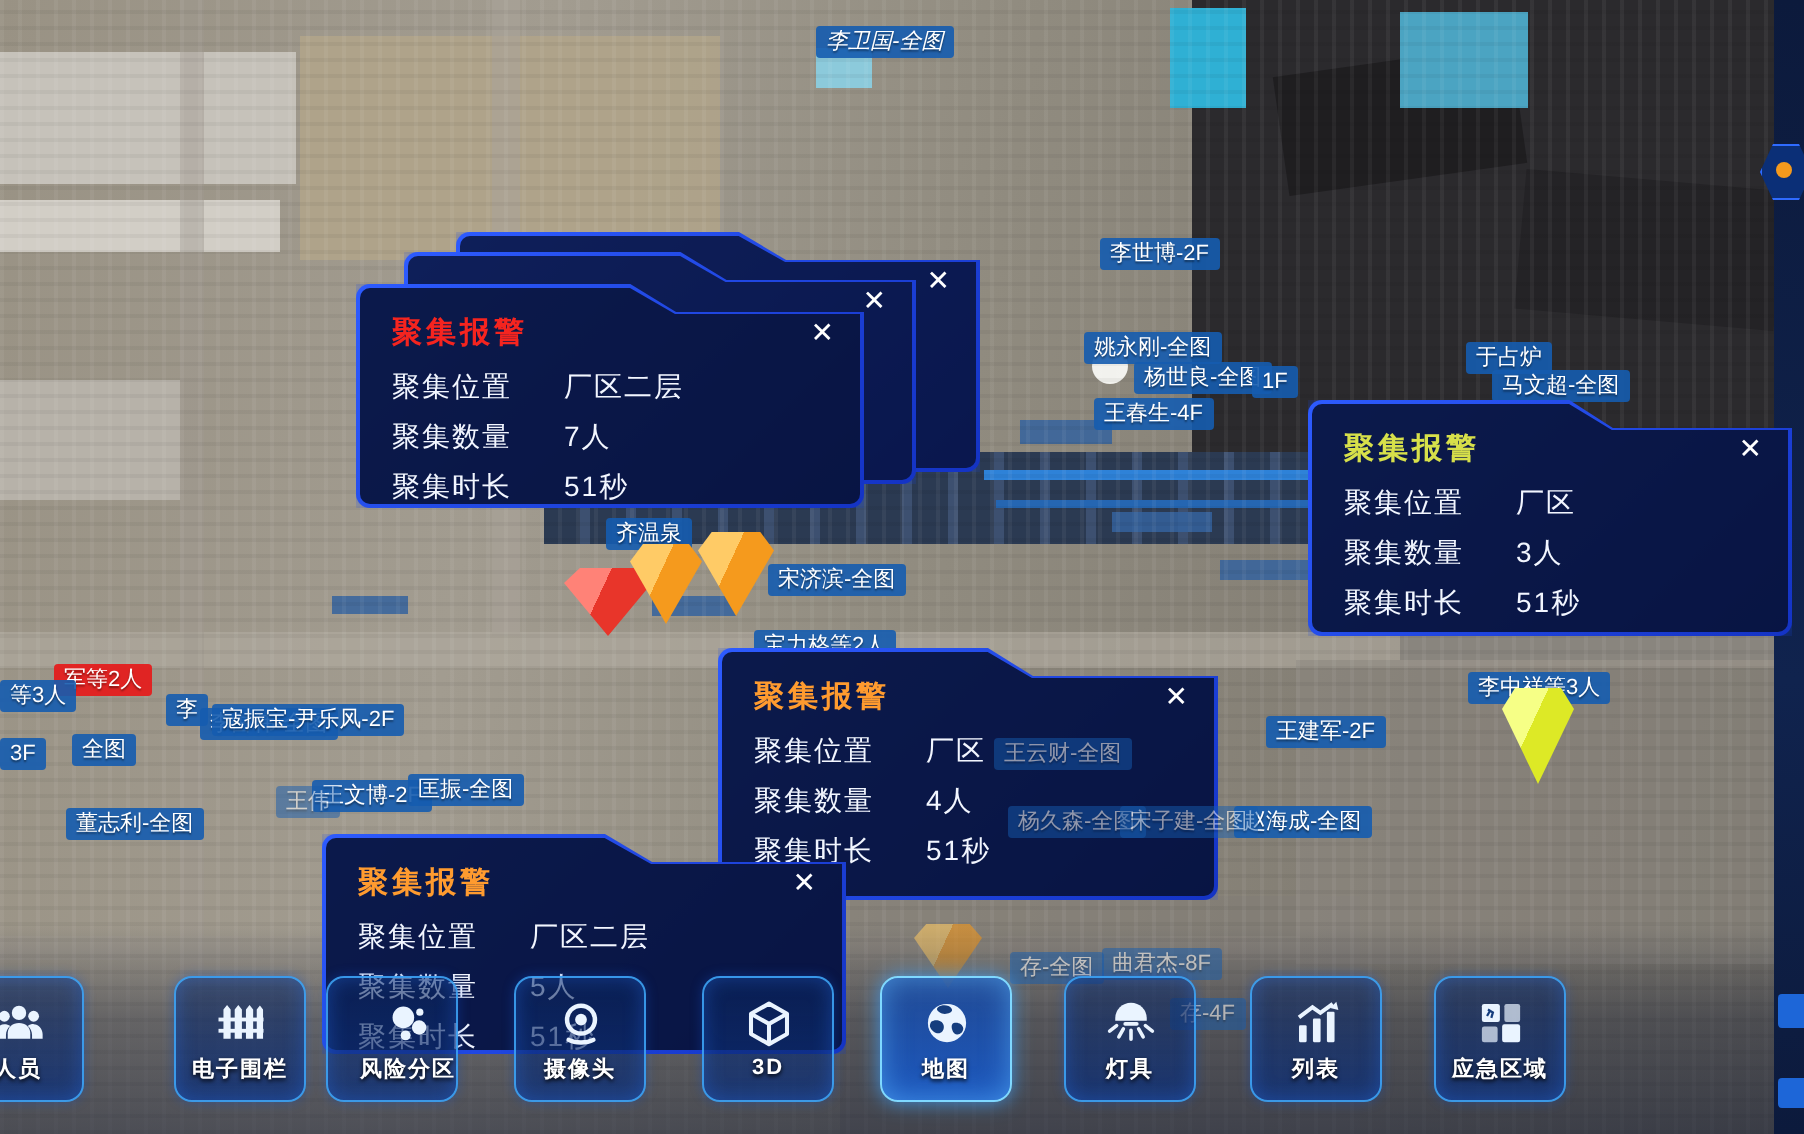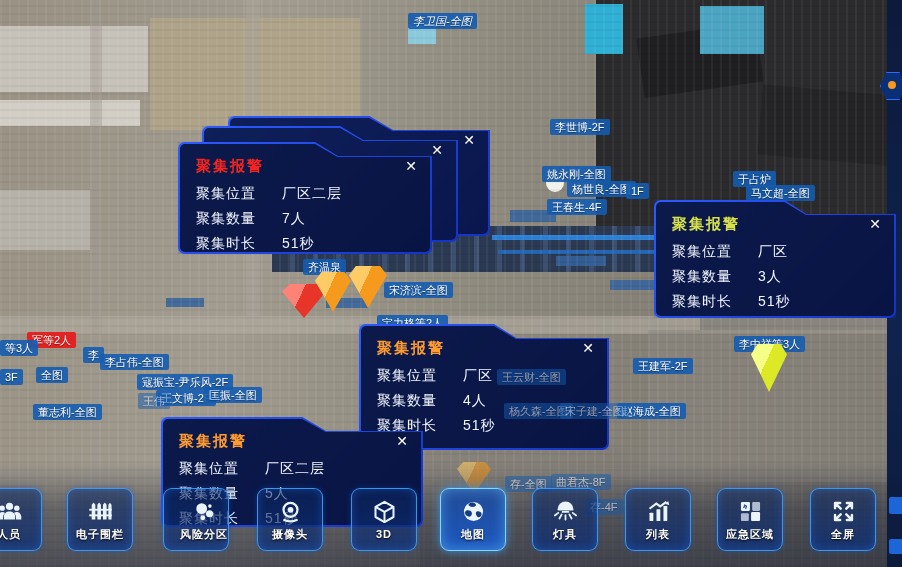--- a/index.html
+++ b/index.html
@@ -114,21 +114,21 @@
       <div class="mlabel" style="left: 746px; top: 185px;">马文超-全图</div>
       <div class="mlabel" style="left: 303px; top: 259px;">齐温泉</div>
       <div class="mlabel" style="left: 384px; top: 282px;">宋济滨-全图</div>
       <div class="mlabel" style="left: 377px; top: 315px;">宝力格等2人</div>
       <div class="mlabel red" style="left: 27px; top: 332px;">军等2人</div>
       <div class="mlabel" style="left: 0px; top: 340px;">等3人</div>
       <div class="mlabel" style="left: 83px; top: 347px;">李</div>
       <div class="mlabel" style="left: 100px; top: 354px;">李占伟-全图</div>
       <div class="mlabel" style="left: 0px; top: 369px;">3F</div>
       <div class="mlabel" style="left: 36px; top: 367px;">全图</div>
-      <div class="mlabel" style="left: 106px; top: 374px; margin-left: 31px;">寇振宝-尹乐风-2F</div>
+      <div class="mlabel" style="left: 106px; top: 352px;">寇振宝-尹乐风-2F</div>
       <div class="mlabel dim" style="left: 138px; top: 393px;">王伟</div>
       <div class="mlabel" style="left: 156px; top: 390px;">王文博-2F</div>
       <div class="mlabel" style="left: 204px; top: 387px;">匡振-全图</div>
       <div class="mlabel" style="left: 33px; top: 404px;">董志利-全图</div>
       <div class="mlabel" style="left: 633px; top: 358px;">王建军-2F</div>
       <div class="mlabel" style="left: 734px; top: 336px;">李中祥等3人</div>
       <div class="mlabel dim" style="left: 497px; top: 369px;">王云财-全图</div>
       <div class="mlabel dim" style="left: 504px; top: 403px;">杨久森-全图</div>
       <div class="mlabel dim" style="left: 560px; top: 403px;">宋子建-全图</div>
       <div class="mlabel" style="left: 617px; top: 403px;">赵海成-全图</div>
@@ -272,21 +272,21 @@
               <circle cx="5.5" cy="9" r="2.4"></circle>
               <circle cx="18.5" cy="9" r="2.4"></circle>
               <path d="M12 12c2.8 0 5 1.8 5 4.5V19H7v-2.5c0-2.7 2.2-4.5 5-4.5z"></path>
               <path d="M5.5 12.5c1 0 1.9.3 2.6.8-1.2 1-1.9 2.4-1.9 4V19H1.5v-2c0-2.5 1.8-4.5 4-4.5z"></path>
               <path d="M18.5 12.5c2.2 0 4 2 4 4.5v2h-4.7v-1.7c0-1.6-.7-3-1.9-4 .7-.5 1.6-.8 2.6-.8z"></path>
             </g>
           </svg>
         </div>
         <div class="tlabel">人员</div>
       </div>
-      <div class="tbtn" style="left: 67px;">
+      <div class="tbtn" style="left: 87px;">
         <div class="ticon">
           <svg viewBox="0 0 24 24" fill="#eaf4ff">
             <path d="M4.2 6l1.6-2 1.6 2v13H4.2zM9.2 6l1.6-2 1.6 2v13H9.2zM14.2 6l1.6-2 1.6 2v13h-3.2zM19 6l1.4-1.8L21.8 6v13H19z"></path>
             <rect x="2" y="9.6" width="20" height="1.7"></rect>
             <rect x="2" y="14.6" width="20" height="1.7"></rect>
           </svg>
         </div>
         <div class="tlabel">电子围栏</div>
       </div>
       <div class="tbtn" style="left: 163px; padding-left: 16px;">
@@ -357,22 +357,14 @@
           <svg viewBox="0 0 24 24" fill="#eaf4ff">
             <rect x="3.5" y="3.5" width="8" height="8" rx="1"></rect>
             <rect x="13.5" y="3.5" width="7" height="8" rx="1" opacity=".7"></rect>
             <rect x="3.5" y="13.5" width="7" height="7" rx="1" opacity=".7"></rect>
             <rect x="12.5" y="12.5" width="8" height="8" rx="1"></rect>
             <path d="M6.2 6l2.2 1.3-.7 2.4M7 6.8L5.8 8.9" stroke="#153d7e" stroke-width="1" fill="none"></path>
           </svg>
         </div>
         <div class="tlabel">应急区域</div>
       </div>
-      <div class="tbtn" style="left: 810px;">
-        <div class="ticon">
-          <svg viewBox="0 0 24 24" fill="none" stroke="#eaf4ff" stroke-width="2.2" stroke-linecap="round">
-            <path d="M9.5 9.5L4.5 4.5M4.5 4.5V9M4.5 4.5H9M14.5 9.5l5-5M19.5 4.5V9M19.5 4.5H15M14.5 14.5l5 5M19.5 19.5V15M19.5 19.5H15M9.5 14.5l-5 5M4.5 19.5V15M4.5 19.5H9"></path>
-          </svg>
-        </div>
-        <div class="tlabel">全屏</div>
-      </div>
     </div>
 </div>
 
 </body></html>

